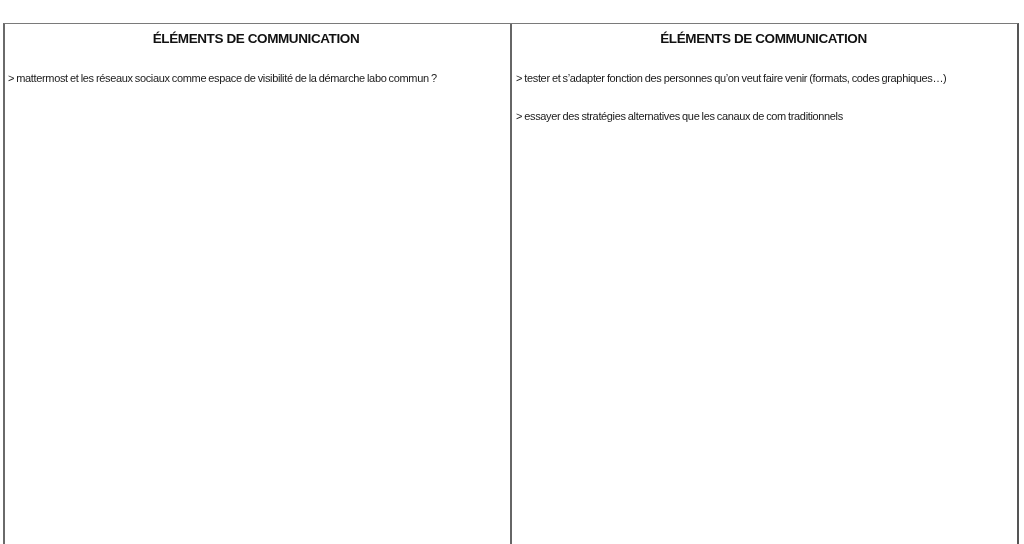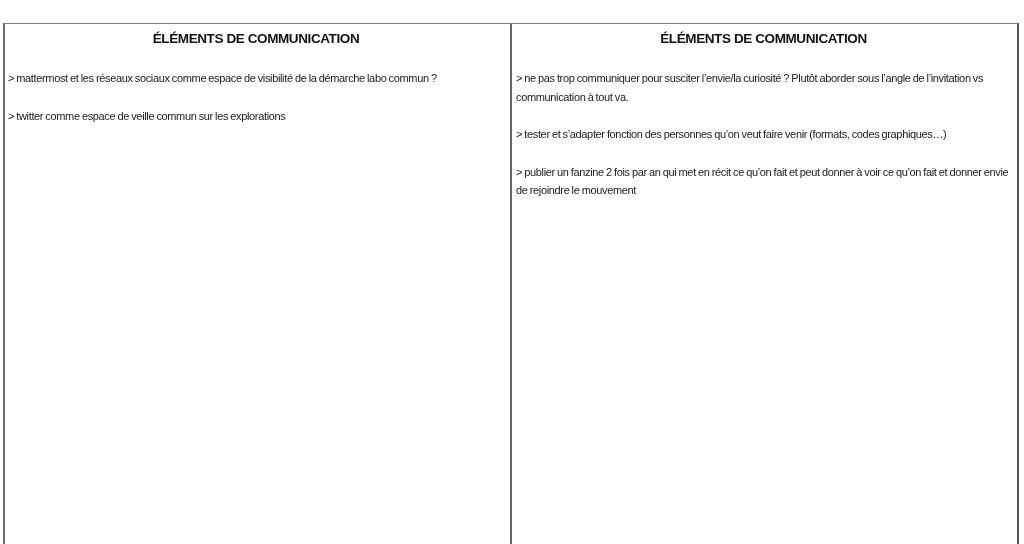--- a/index.html
+++ b/index.html
@@ -59,21 +59,19 @@
       word-spacing: -0.5px;
     }
   </style>
 </head>
 <body>
 
 <div class="table">
   <div class="col left">
     <div class="col-header">ÉLÉMENTS DE COMMUNICATION</div>
     <p class="item">&gt; mattermost et les réseaux sociaux comme espace de visibilité de la démarche labo commun ?</p>
-    <p class="item">&gt; twitter comme espace de veille commun sur les explorations</p>
   </div>
   <div class="col right">
     <div class="col-header">ÉLÉMENTS DE COMMUNICATION</div>
-    <p class="item">&gt; ne pas trop communiquer pour susciter l’envie/la curiosité ?  Plutôt aborder sous l’angle de l’invitation vs communication à tout va.</p>
     <p class="item">&gt; tester et s’adapter fonction des personnes qu’on veut faire venir (formats, codes graphiques…)</p>
-    <p class="item">&gt; publier un fanzine 2 fois par an qui met en récit ce qu’on fait et peut donner à voir ce qu’on fait et donner envie de rejoindre le mouvement</p>
+    <p class="item">&gt; essayer des stratégies alternatives que les canaux de com traditionnels</p>
   </div>
 </div>
 
 </body></html>

